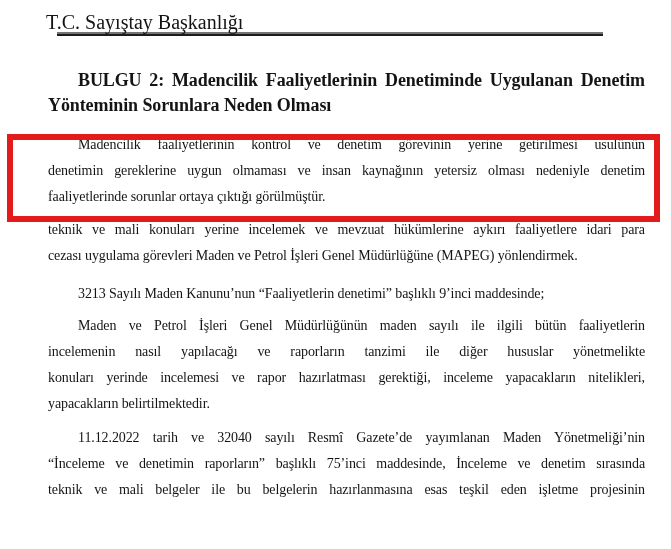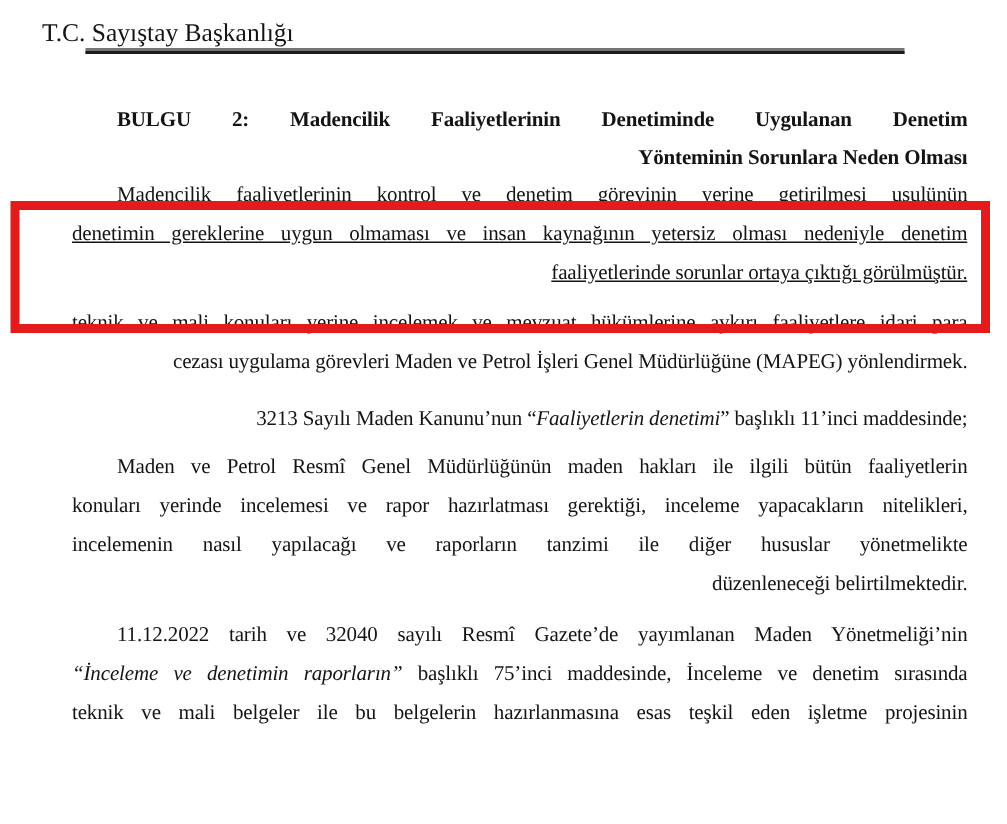--- a/index.html
+++ b/index.html
@@ -16,61 +16,61 @@
     color: #141414;
   }
   .page {
     position: relative;
     width: 671px;
     height: 549px;
     background: #ffffff;
   }
   
   .hdr-title {
-    margin: 12px 0 0 28px;
-    font-size: 17px;
+    margin: 12px 0 0 46px;
+    font-size: 20px;
     line-height: 20px;
     white-space: nowrap;
   }
   .hdr-rule {
     margin-left: 57px;
     width: 546px;
     height: 2px;
     background: #757575;
     border-bottom: 2px solid #1c1c1c;
   }
   
   .content {
     margin: 0 26px 0 48px;
     font-size: 14px;
     line-height: 26px;
     letter-spacing: -0.1px;
   }
   .line {
     height: 26px;
     overflow: hidden;
-    text-align: right;
+    text-align: left;
   }
   .just {
     text-align: justify;
     text-align-last: justify;
   }
   .indent { text-indent: 30px; }
-  .it { font-style: italic; }
+  .it { }
 
   .heading {
     font-weight: bold;
-    font-size: 14px;
+    font-size: 18px;
     line-height: 25px;
     margin: 32px 0 0 0;
   }
   .heading .line { height: 25px; }
 
   .para { margin: 0; }
-  .p1 { margin-top: 0; text-decoration: underline; }
+  .p1 { margin-top: 14px; }
   .p2 { margin-top: 7px; }
   .p3 { margin-top: 12px; }
   .p4 { margin-top: 6px; }
   .p5 { margin-top: 8px; }
 
   
   .redbox {
     position: absolute;
     left: 7px;
     top: 122px;
@@ -103,28 +103,28 @@
       <div class="line just">denetimin gereklerine uygun olmaması ve insan kaynağının yetersiz olması nedeniyle denetim</div>
       <div class="line">faaliyetlerinde sorunlar ortaya çıktığı görülmüştür.</div>
     </div>
 
     <div class="para p2">
       <div class="line just">teknik ve mali konuları yerine incelemek ve mevzuat hükümlerine aykırı faaliyetlere idari para</div>
       <div class="line">cezası uygulama görevleri Maden ve Petrol İşleri Genel Müdürlüğüne (MAPEG) yönlendirmek.</div>
     </div>
 
     <div class="para p3">
-      <div class="line indent"><span>3213 Sayılı Maden Kanunu’nun “</span><span class="it">Faaliyetlerin denetimi</span><span>” başlıklı 11’inci maddesinde;</span></div>
+      <div class="line indent"><span>3213 Sayılı Maden Kanunu’nun “</span><span class="it">Faaliyetlerin denetimi</span><span>” başlıklı 9’inci maddesinde;</span></div>
     </div>
 
     <div class="para p4">
-      <div class="line just indent">Maden ve Petrol Resmî Genel Müdürlüğünün maden hakları ile ilgili bütün faaliyetlerin</div>
+      <div class="line just indent">Maden ve Petrol İşleri Genel Müdürlüğünün maden sayılı ile ilgili bütün faaliyetlerin</div>
+      <div class="line just">incelemenin nasıl yapılacağı ve raporların tanzimi ile diğer hususlar yönetmelikte</div>
       <div class="line just">konuları yerinde incelemesi ve rapor hazırlatması gerektiği, inceleme yapacakların nitelikleri,</div>
-      <div class="line just">incelemenin nasıl yapılacağı ve raporların tanzimi ile diğer hususlar yönetmelikte</div>
-      <div class="line">düzenleneceği belirtilmektedir.</div>
+      <div class="line">yapacakların belirtilmektedir.</div>
     </div>
 
     <div class="para p5">
       <div class="line just indent">11.12.2022 tarih ve 32040 sayılı Resmî Gazete’de yayımlanan Maden Yönetmeliği’nin</div>
       <div class="line just"><span class="it">“İnceleme ve denetimin raporların”</span><span> başlıklı 75’inci maddesinde, İnceleme ve denetim sırasında</span></div>
       <div class="line just">teknik ve mali belgeler ile bu belgelerin hazırlanmasına esas teşkil eden işletme projesinin</div>
     </div>
 
   </div>
 

